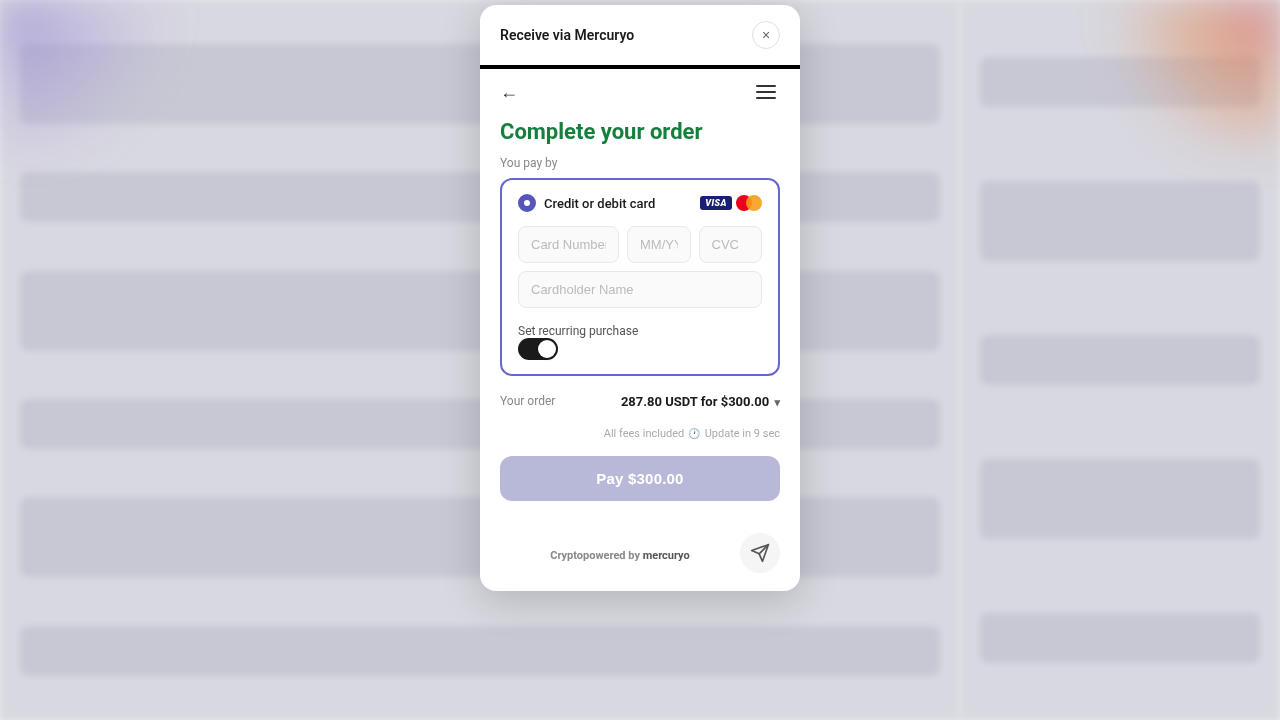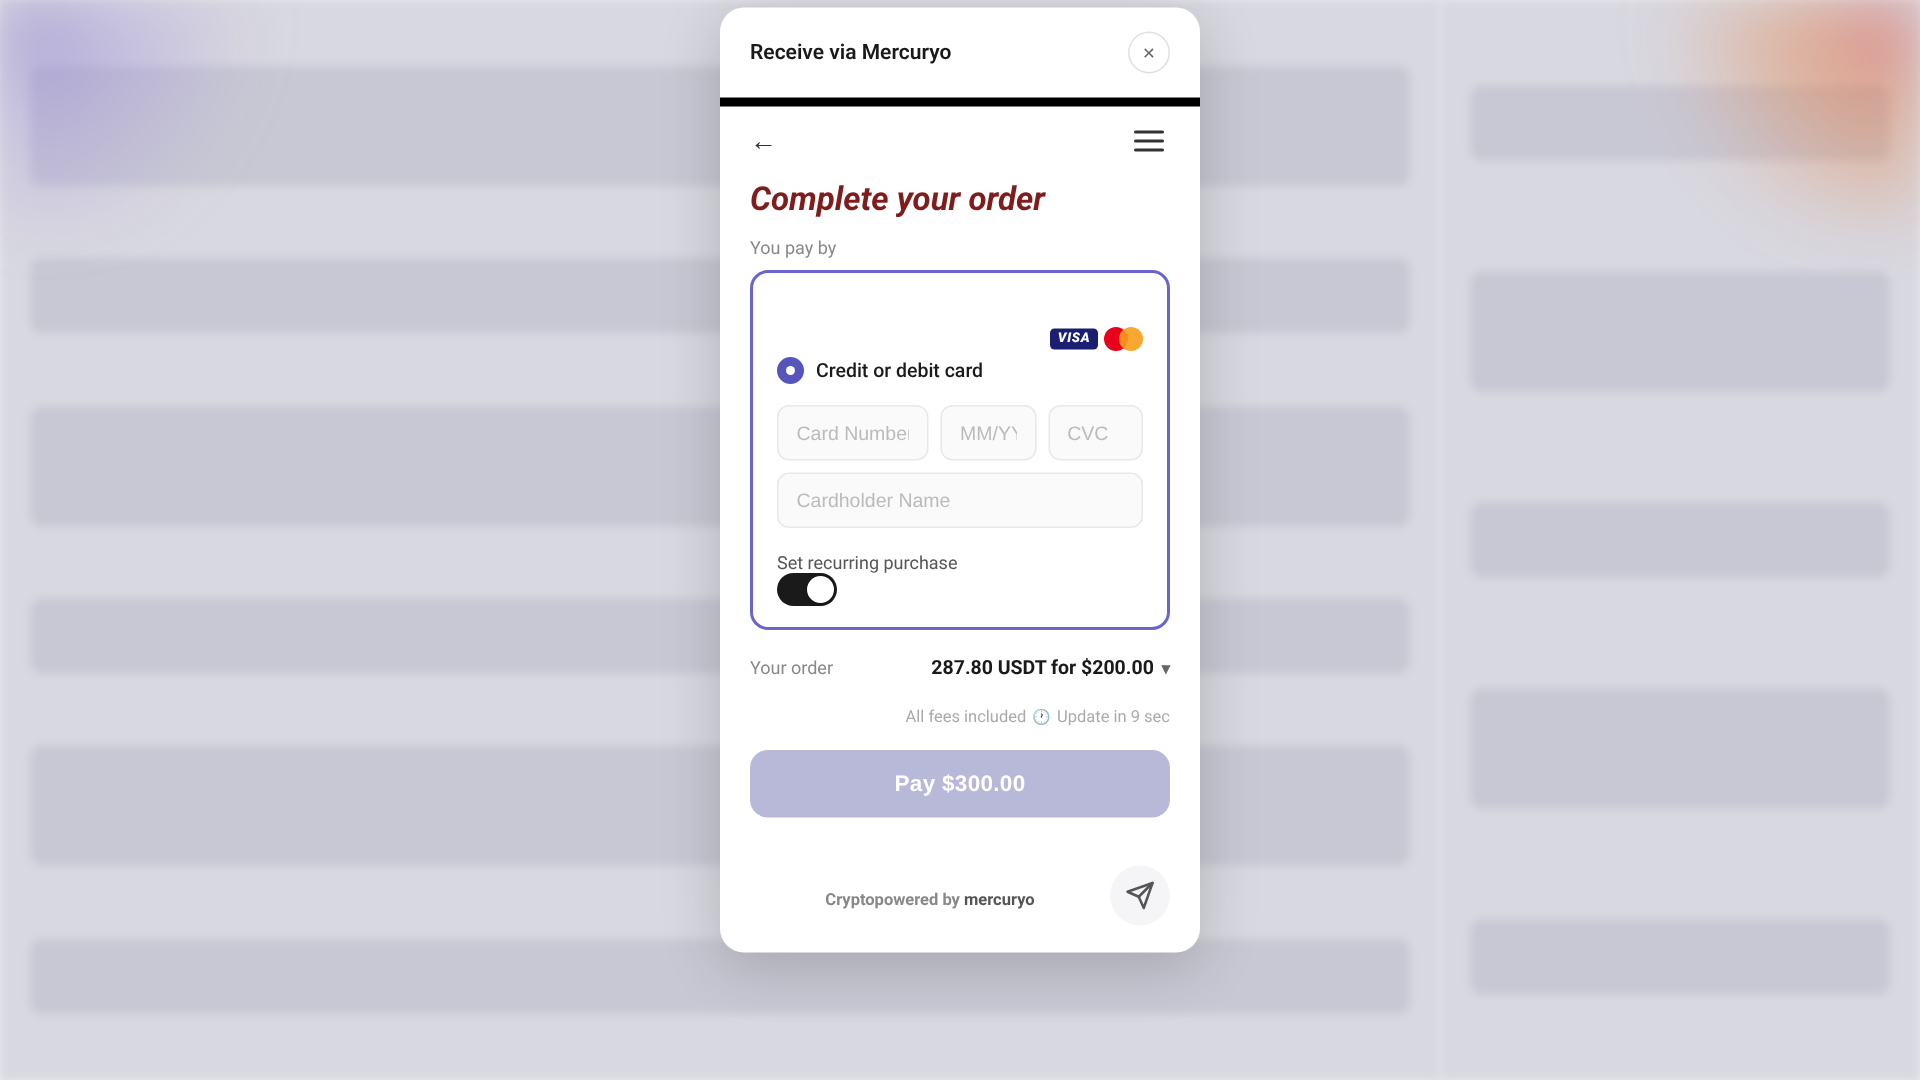--- a/index.html
+++ b/index.html
@@ -90,21 +90,21 @@
       display: flex;
       flex-direction: column;
     }
 
     
     .modal-header {
       display: flex;
       align-items: center;
       justify-content: space-between;
       padding: 16px 20px;
-      border-bottom: 6px solid #000000;
+      border-bottom: 4px solid #000000;
     }
     .modal-title {
       font-size: 14px;
       font-weight: 600;
       color: #1a1a1a;
     }
     .close-btn {
       width: 28px;
       height: 28px;
       border-radius: 50%;
@@ -150,23 +150,22 @@
     }
 
     
     .modal-body {
       padding: 4px 20px 20px;
     }
 
     .section-title {
       font-size: 22px;
       font-weight: 700;
-      color: #7f1d1d;
+      color: #15803d;
       margin-bottom: 12px;
-      font-style: italic;
     }
 
     .label {
       font-size: 12px;
       color: #888;
       margin-bottom: 8px;
     }
 
     
     .payment-card {
@@ -179,21 +178,20 @@
     .payment-option {
       display: flex;
       align-items: center;
       justify-content: space-between;
       margin-bottom: 14px;
     }
     .payment-option-left {
       display: flex;
       align-items: center;
       gap: 8px;
-      margin-top: 42px;
     }
     .radio-selected {
       width: 18px;
       height: 18px;
       border-radius: 50%;
       border: 2px solid #5555bb;
       background: #5555bb;
       display: flex;
       align-items: center;
       justify-content: center;
@@ -496,21 +494,21 @@
 
       </div>
 
       
       <div class="order-section">
         <div class="order-row">
           <span class="order-label">Your order</span>
           <div class="order-amount">
             <div class="order-main">
               <span>287.80 USDT for</span>
-              <strong>$200.00</strong>
+              <strong>$300.00</strong>
               <span class="dropdown-arrow">▾</span>
             </div>
             <div class="order-sub">
               <span>All fees included</span>
               <span class="clock-icon">🕐</span>
               <span>Update in 9 sec</span>
             </div>
           </div>
         </div>
       </div>

